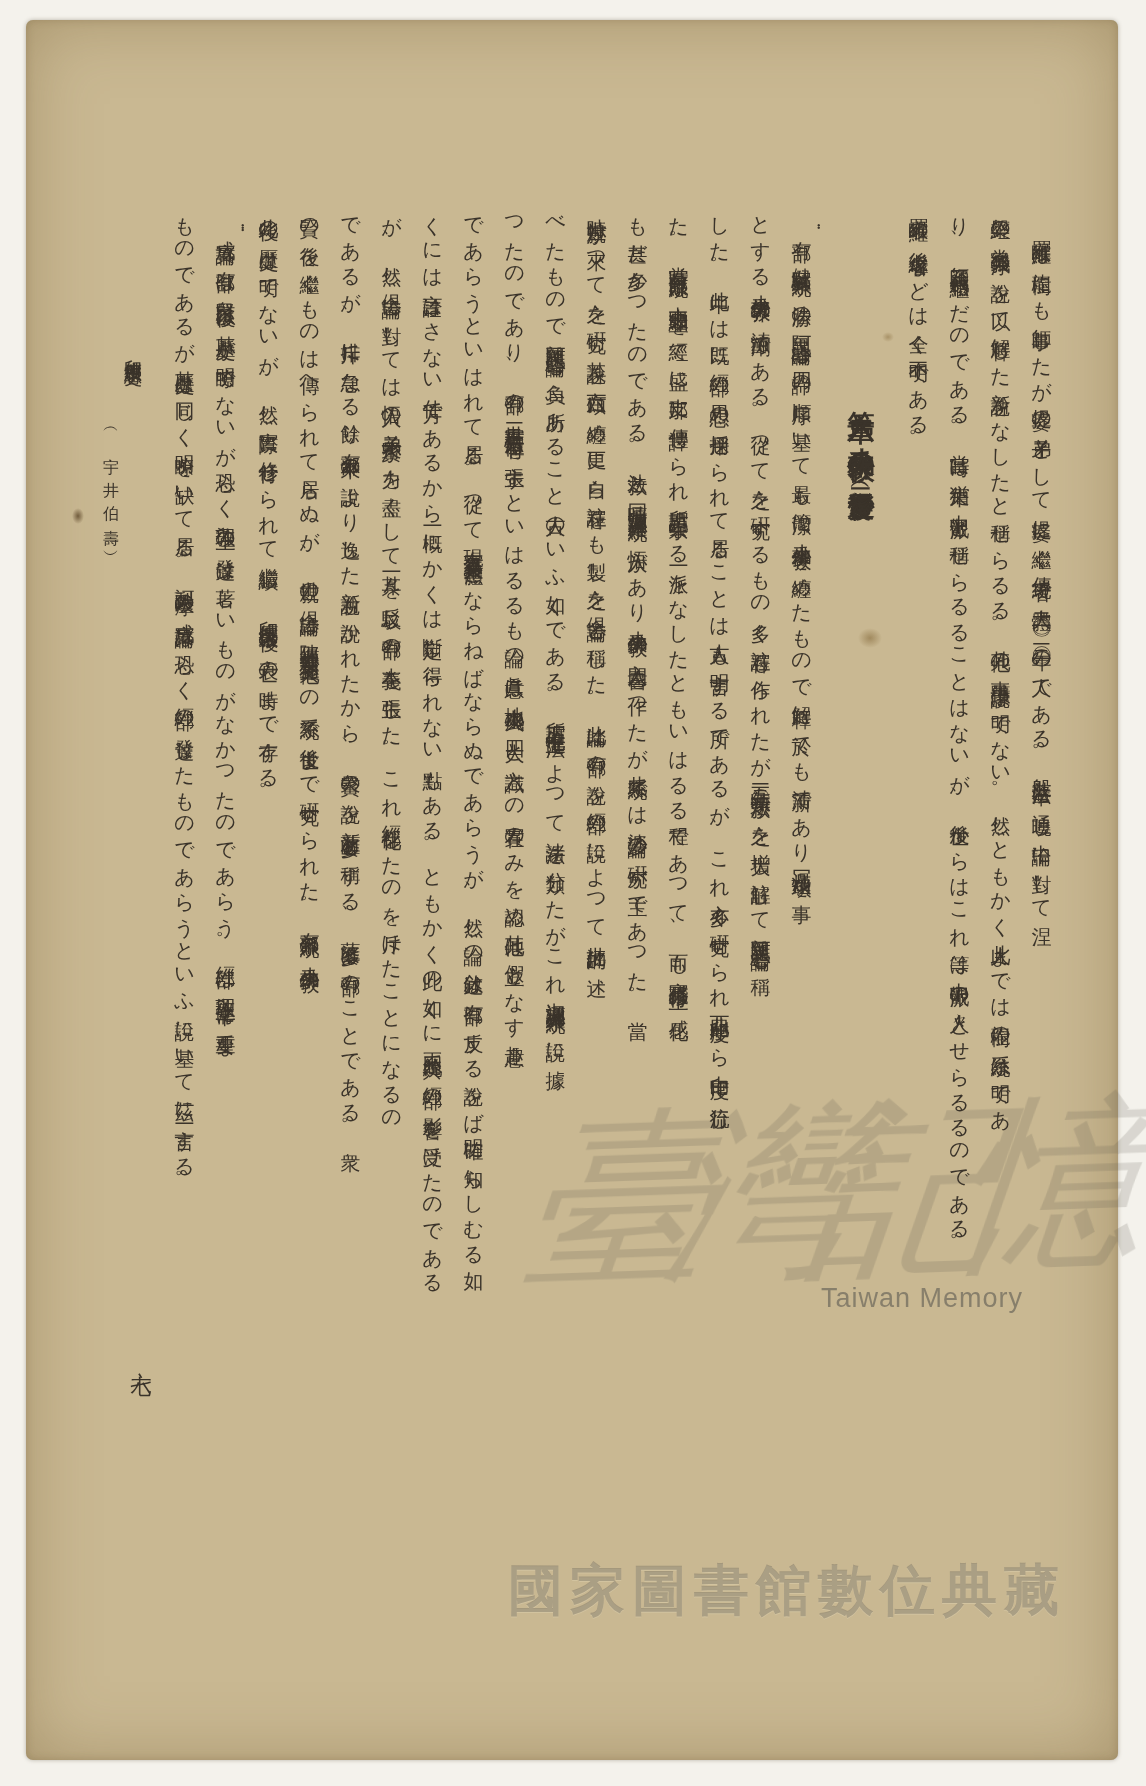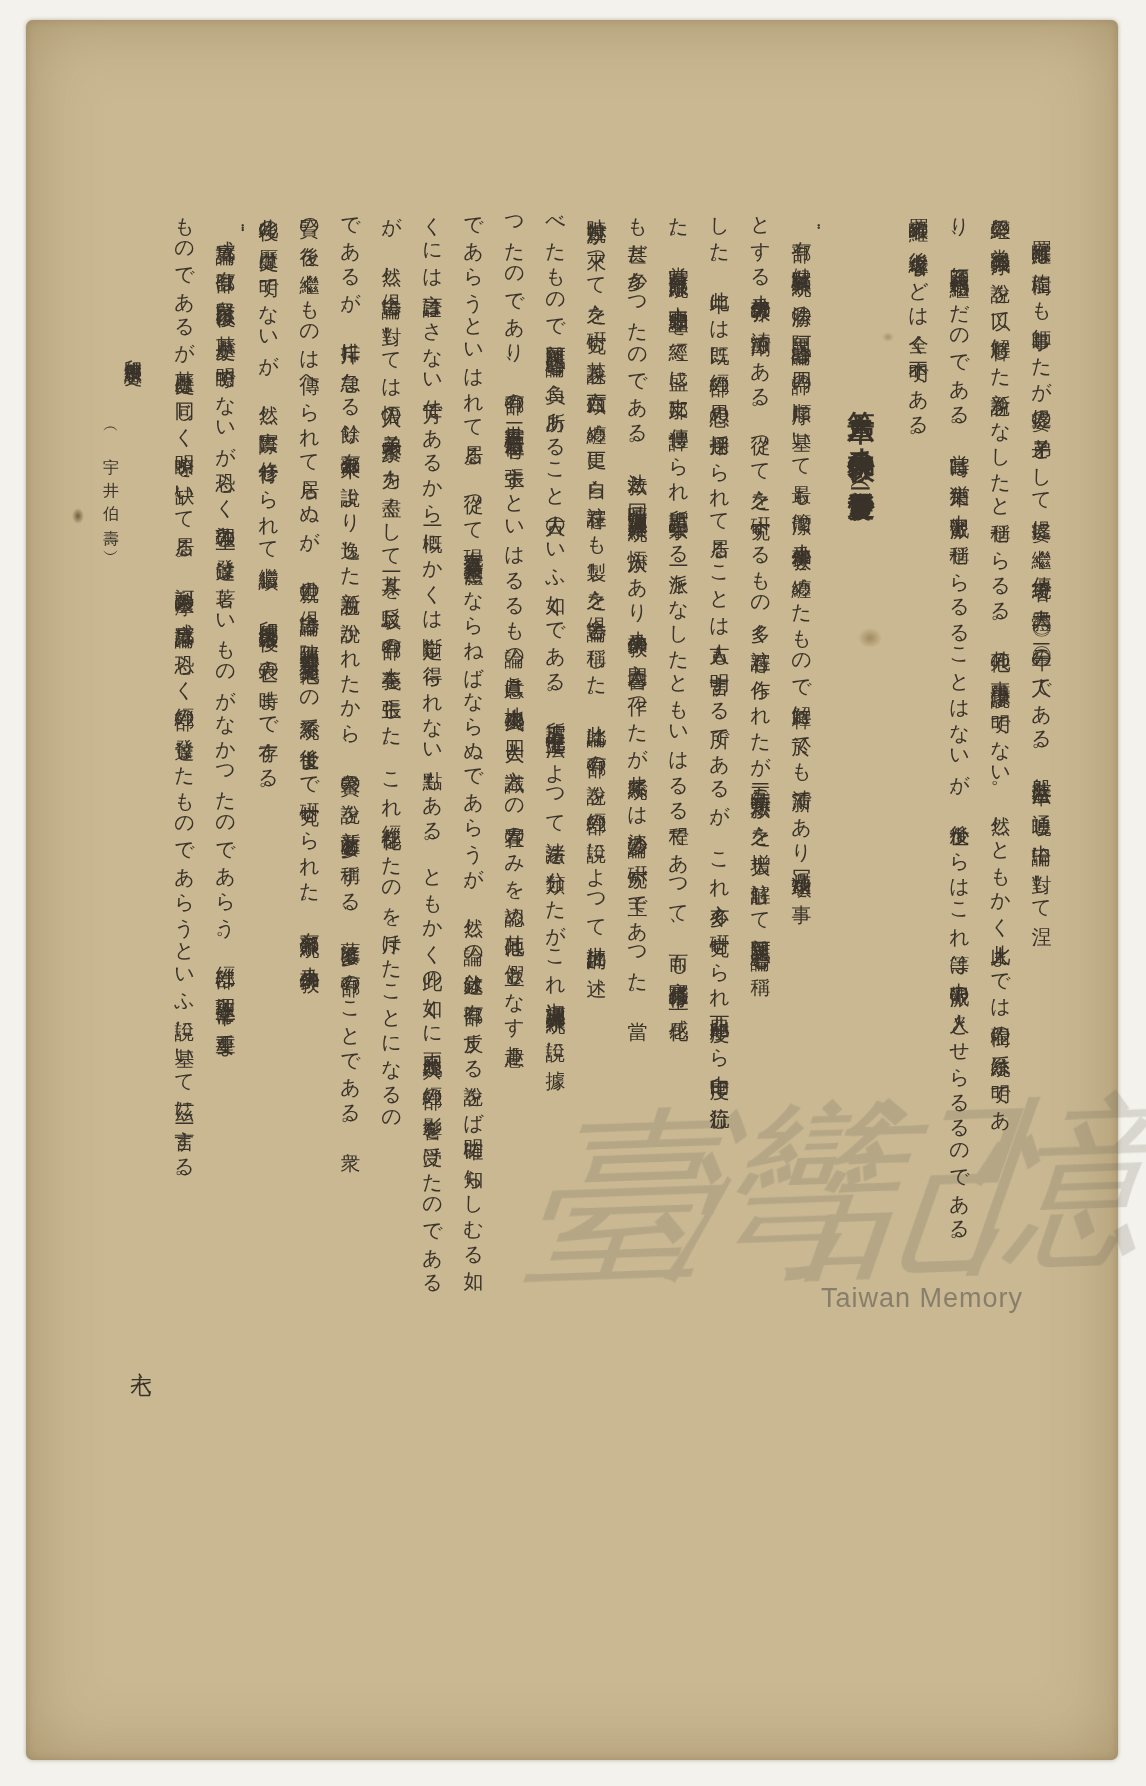--- a/index.html
+++ b/index.html
@@ -120,14 +120,15 @@
     </div>
 
     <div class="gutter">
       <span class="g-title">印度佛敎思想史</span>
       <span class="g-author">（宇井伯壽）</span>
     </div>
 
     <div class="folio">六七</div>
 
     <div class="wm-latin">Taiwan Memory</div>
+    <div class="wm-inst">國家圖書館數位典藏</div>
   </div>
 </div>
 
 </body></html>

